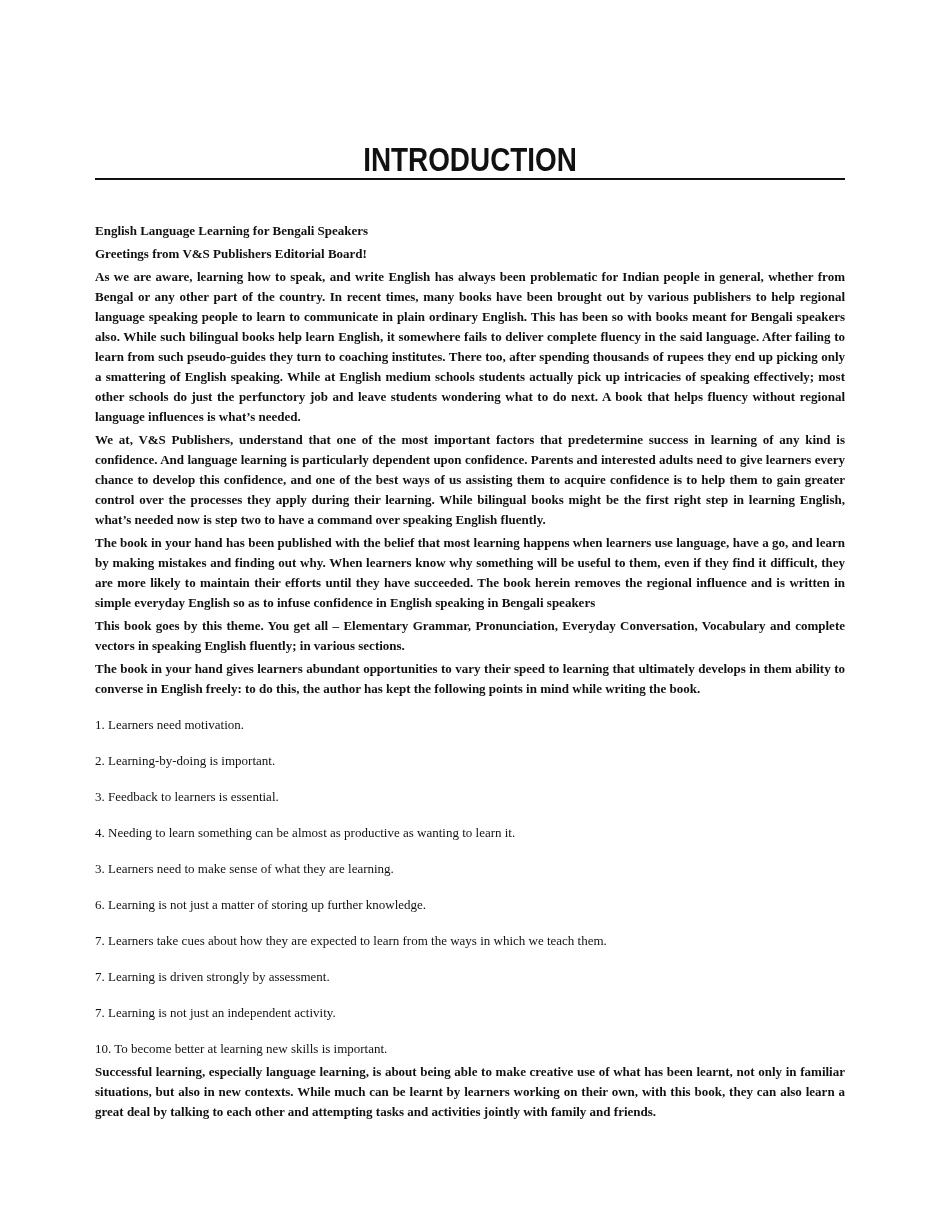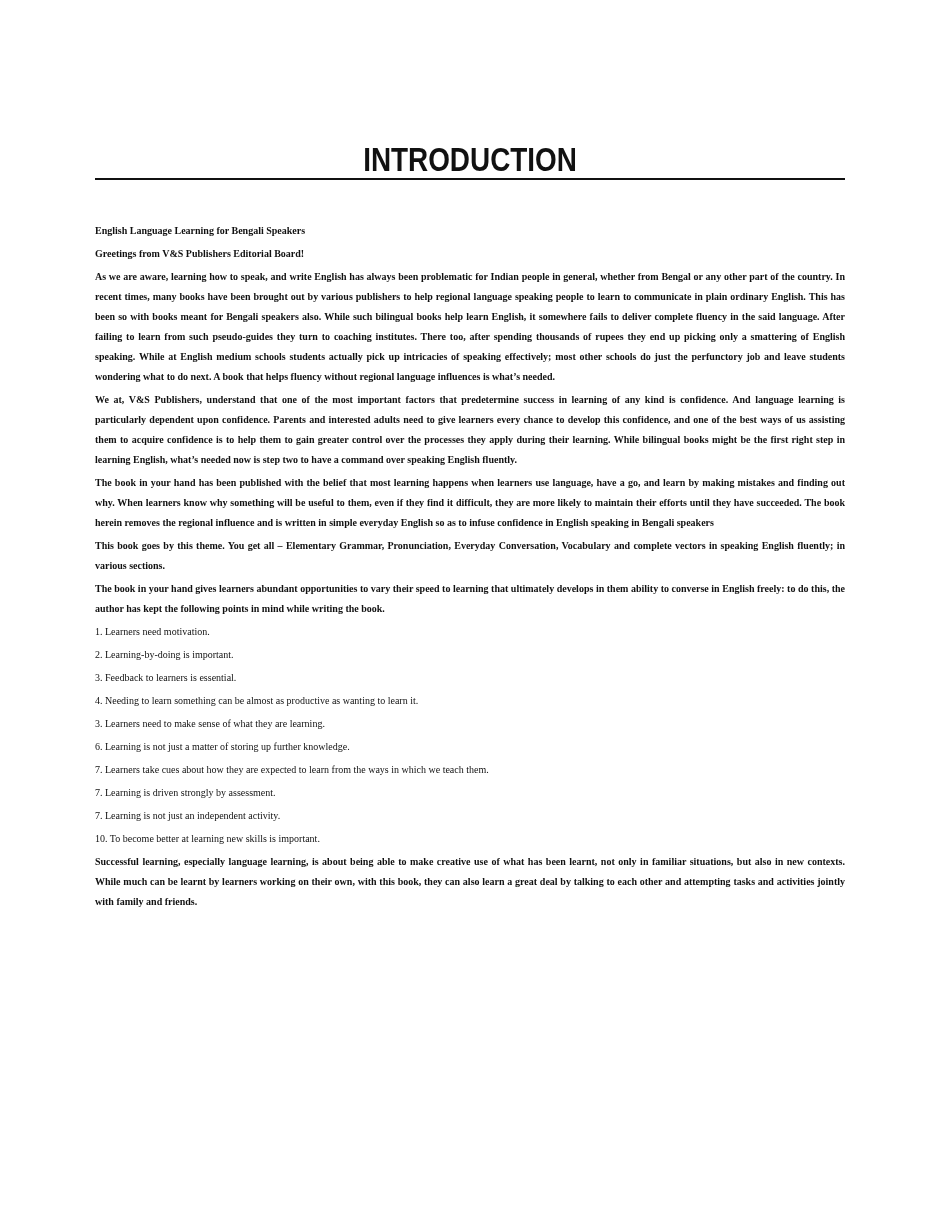--- a/index.html
+++ b/index.html
@@ -13,26 +13,26 @@
     text-align: center; font-family: "Liberation Sans", sans-serif;
     font-weight: bold; font-size: 34px; letter-spacing: 0px;
     transform: scaleX(0.82); transform-origin: center; line-height: 38px;
     color: #111;
   }
   .rule {
     position: absolute; top: 178px; left: 0; width: 750px; height: 2px; background: #111;
   }
   .content {
     position: absolute; top: 221px; left: 0; width: 750px;
-    font-size: 10px; line-height: 20px;
+    font-size: 13px; line-height: 20px;
   }
   .heading { font-weight: bold; margin: 0 0 3px 0; }
   .para { margin: 0 0 3px 0; text-align: justify; font-weight: bold; }
   .list { margin: 0; padding: 0; list-style: none; }
-  .list li { margin: 3px 0 3px 0; }
+  .list li { margin: 16px 0 3px 0; }
 </style>
 </head>
 <body>
 
 <div class="page">
   <div class="title">INTRODUCTION</div>
   <div class="rule"></div>
 
   <div class="content">
     <p class="heading">English Language Learning for Bengali Speakers</p>

